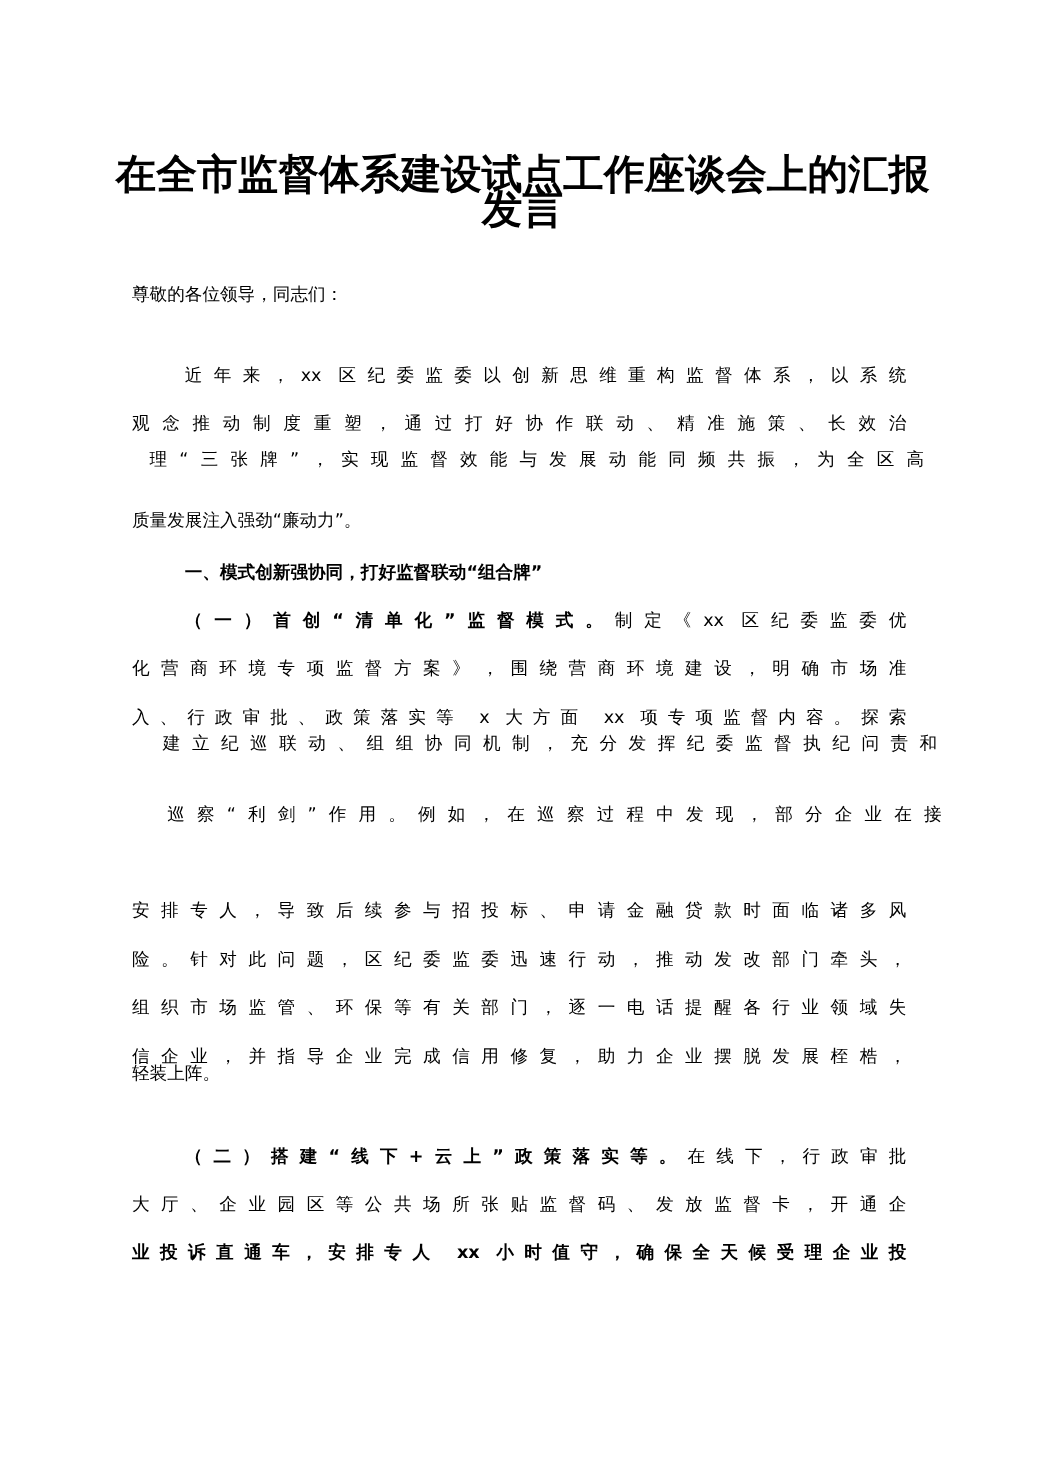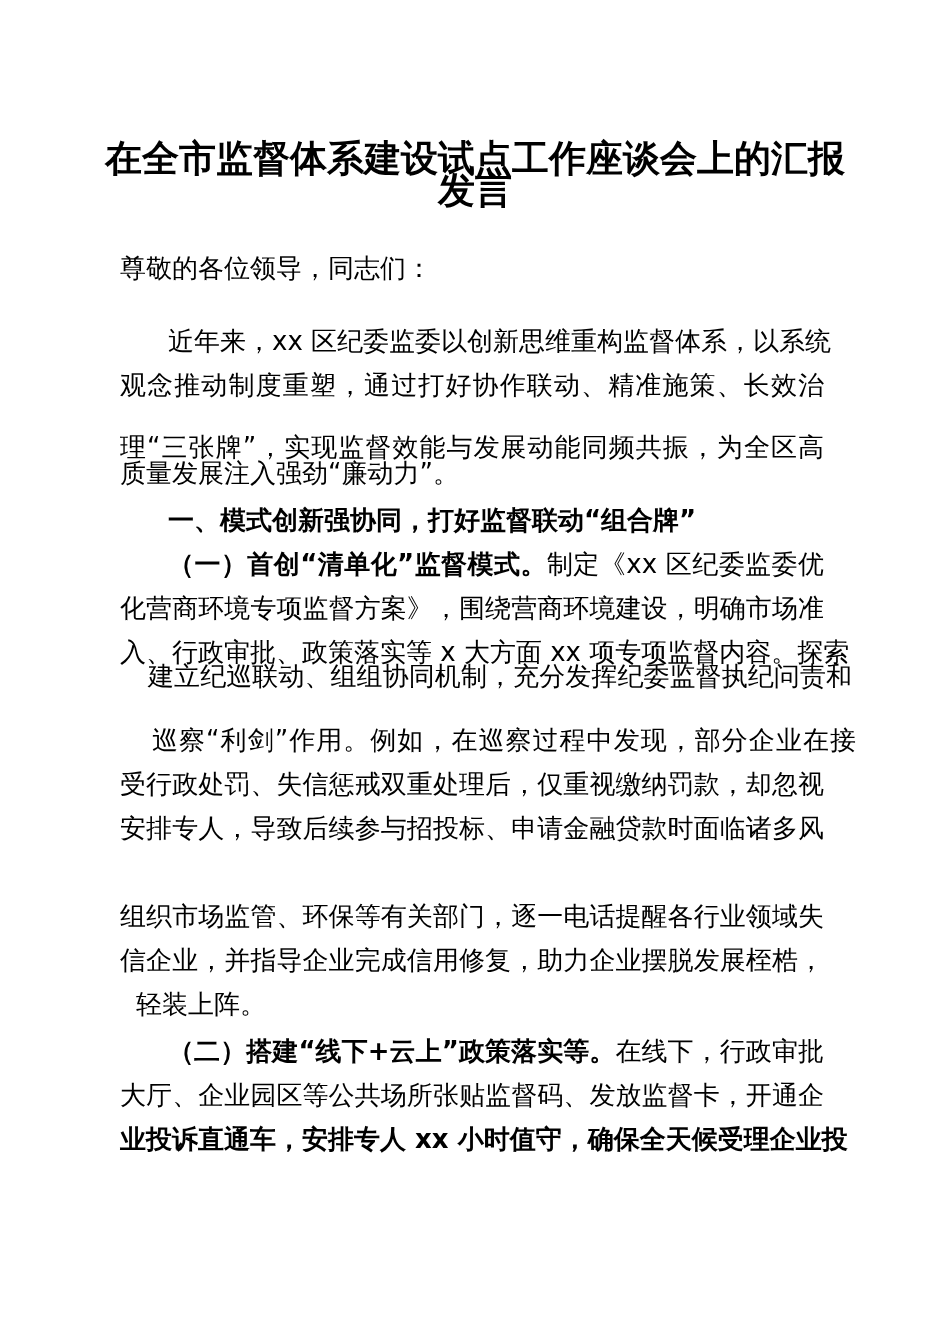--- a/index.html
+++ b/index.html
@@ -31,21 +31,21 @@
       font-weight: bold;
       font-size: 37px;
       line-height: 44px;
       letter-spacing: 0px;
       white-space: nowrap;
     }
     .line {
       position: absolute;
       left: 120px;
       width: 704px;
-      font-size: 26px;
+      font-size: 16px;
       line-height: 32px;
       white-space: nowrap;
       text-align: justify;
       text-align-last: justify;
       font-family: "DejaVu Sans", "Liberation Sans", sans-serif;
       font-weight: normal;
     }
     .line.indent {
       left: 168px;
       width: 656px;
@@ -67,37 +67,37 @@
 
 <div class="page">
 
   <div class="title-line" style="top:136px;">在全市监督体系建设试点工作座谈会上的汇报</div>
   <div class="title-line" style="top:168px;">发言</div>
 
   <div class="line last" style="top:252px;">尊敬的各位领导，同志们：</div>
 
   <div class="line indent" style="top:325px;">近年来，xx 区纪委监委以创新思维重构监督体系，以系统</div>
   <div class="line" style="top:369px;">观念推动制度重塑，通过打好协作联动、精准施策、长效治</div>
-  <div class="line" style="top:431px;">理“三张牌”，实现监督效能与发展动能同频共振，为全区高</div>
+  <div class="line" style="top:402px;margin-left:16px;">理“三张牌”，实现监督效能与发展动能同频共振，为全区高</div>
   <div class="line last" style="top:457px;">质量发展注入强劲“廉动力”。</div>
 
   <div class="line indent heading" style="top:504px;">一、模式创新强协同，打好监督联动“组合牌”</div>
 
   <div class="line" style="top:592px;">化营商环境专项监督方案》，围绕营商环境建设，明确市场准</div>
   <div class="line indent" style="top:548px;">
     <span class="bold-lead">（一）首创“清单化”监督模式。</span><span>制定《xx 区纪委监委优</span>
   </div>
   <div class="line" style="top:636px;">入、行政审批、政策落实等 x 大方面 xx 项专项监督内容。探索</div>
   <div class="line" style="top:660px;margin-left:28px;">建立纪巡联动、组组协同机制，充分发挥纪委监督执纪问责和</div>
   <div class="line" style="top:724px;margin-left:32px;">巡察“利剑”作用。例如，在巡察过程中发现，部分企业在接</div>
-  <div class="line" style="top:768px;">受行政处罚、失信惩戒双重处理后，仅重视缴纳罚款，却忽视</div>
   <div class="line" style="top:812px;">安排专人，导致后续参与招投标、申请金融贷款时面临诸多风</div>
+  <div class="line" style="top:856px;">险。针对此问题，区纪委监委迅速行动，推动发改部门牵头，</div>
   <div class="line" style="top:900px;">组织市场监管、环保等有关部门，逐一电话提醒各行业领域失</div>
   <div class="line" style="top:944px;">信企业，并指导企业完成信用修复，助力企业摆脱发展桎梏，</div>
-  <div class="line last" style="top:988px;margin-left:16px;">轻装上阵。</div>
+  <div class="line last" style="top:960px;">轻装上阵。</div>
 
   <div class="line indent" style="top:1035px;">
     <span class="bold-lead">（二）搭建“线下+云上”政策落实等。</span><span>在线下，行政审批</span>
   </div>
   <div class="line" style="top:1079px;">大厅、企业园区等公共场所张贴监督码、发放监督卡，开通企</div>
   <div class="line" style="top:1123px;font-weight:bold;">业投诉直通车，安排专人 xx 小时值守，确保全天候受理企业投</div>
 
 </div>
 
 </body></html>

